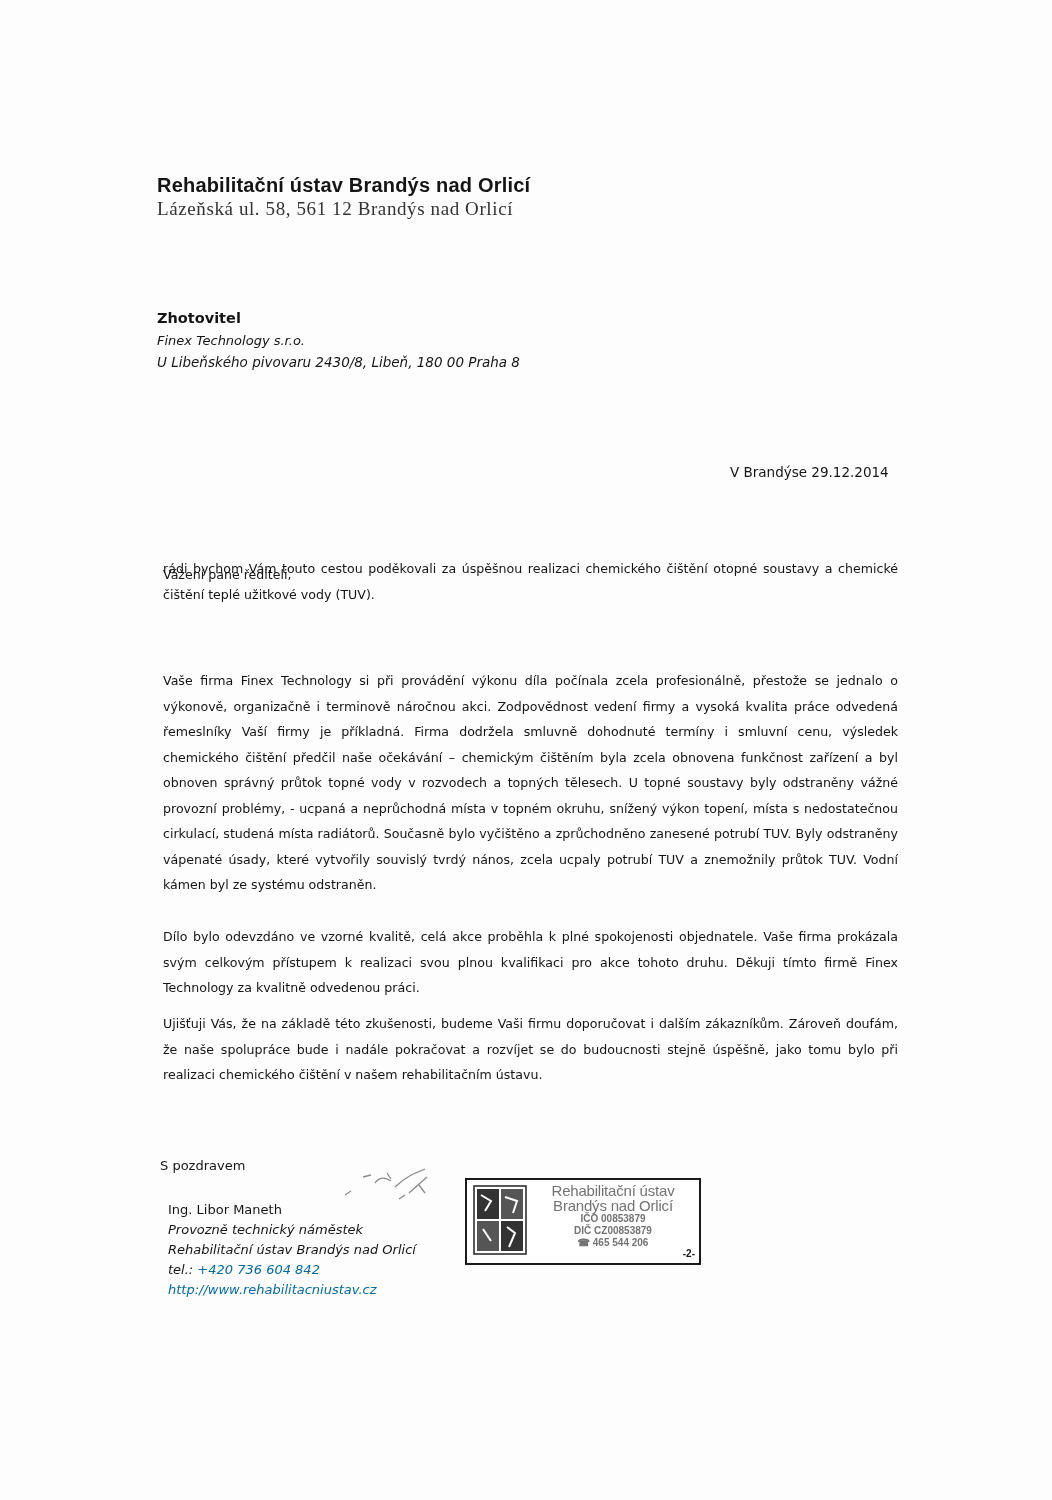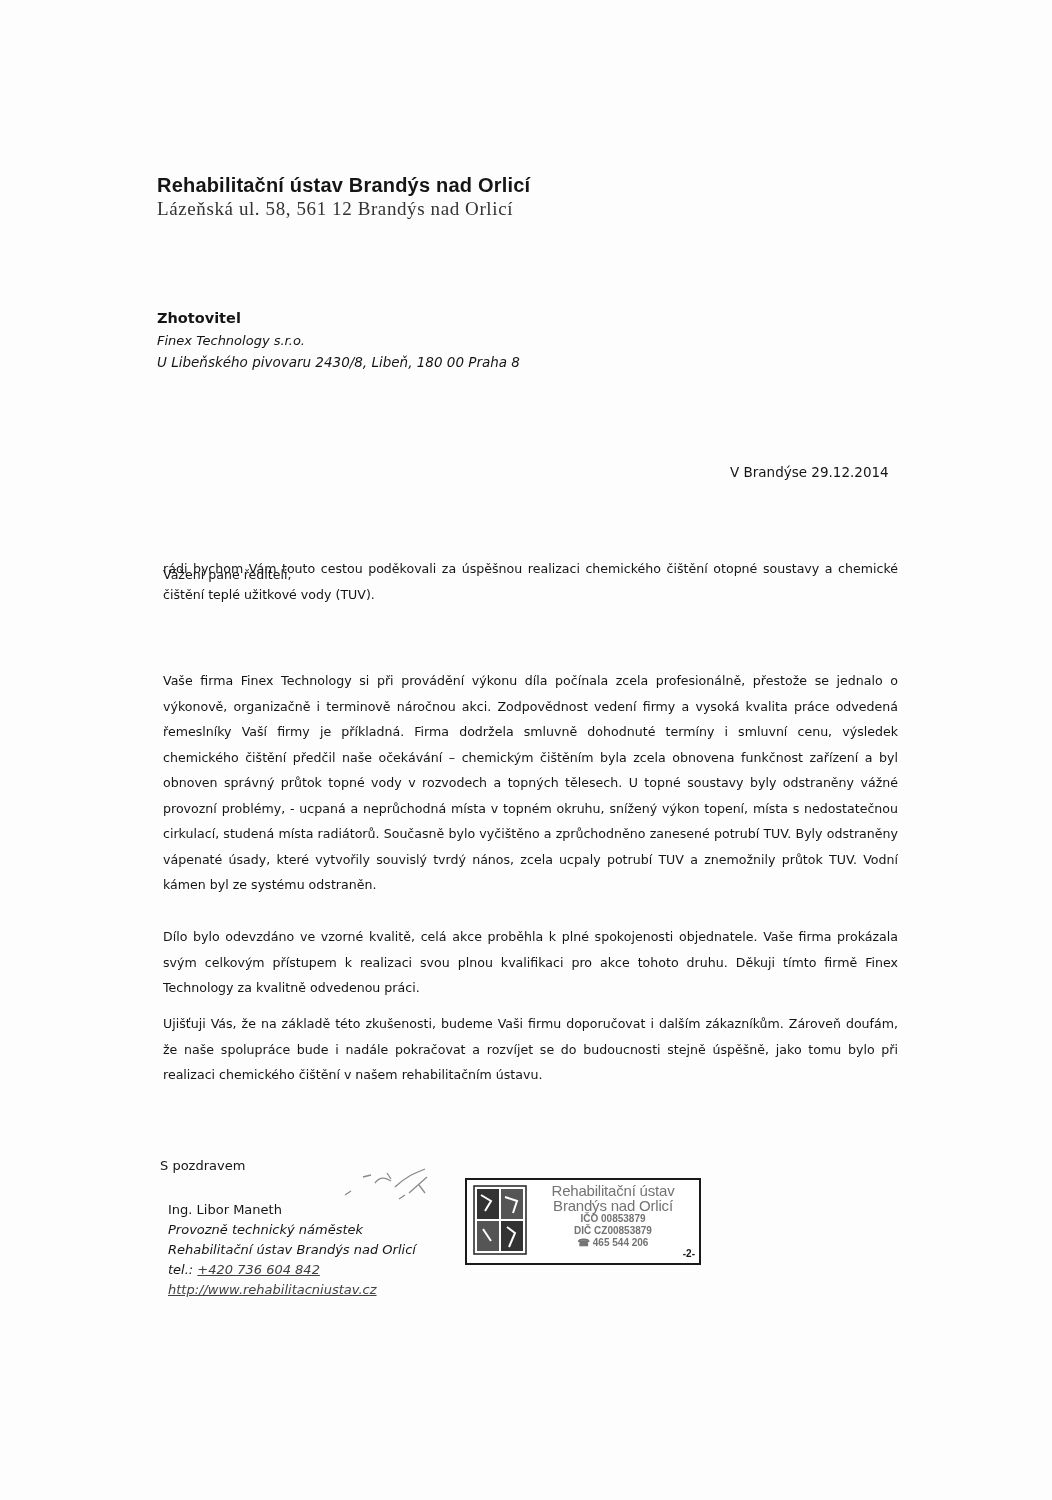--- a/index.html
+++ b/index.html
@@ -19,21 +19,21 @@
     .salutation { top: 562px; }
     .para1 { top: 556px; }
     .para2 { top: 668px; }
     .para3 { top: 924px; }
     .para4 { top: 1011px; }
     .body-block p { margin: 0; }
 
     .closing { position: absolute; left: 160px; top: 1158px; font-family: "DejaVu Sans", sans-serif; font-size: 13px; }
     .signature-block { position: absolute; left: 168px; top: 1200px; font-family: "DejaVu Sans", sans-serif; font-size: 13px; line-height: 20px; }
     .signature-block .italic { font-style: italic; }
-    .signature-block a { color: #404040; text-decoration: underline; }
+    .signature-block a { color: #0369a1; }
 
     .scribble { position: absolute; left: 335px; top: 1165px; width: 110px; height: 45px; }
 
     .stamp { position: absolute; left: 465px; top: 1178px; width: 232px; height: 83px; border: 2px solid #1a1a1a; background: #fff; }
     .stamp-emblem { position: absolute; left: 6px; top: 5px; width: 54px; height: 70px; }
     .stamp-text { position: absolute; left: 66px; top: 3px; width: 160px; text-align: center; font-family: "Liberation Sans", sans-serif; color: #737373; }
     .stamp-line1, .stamp-line2 { font-size: 15px; line-height: 15px; letter-spacing: -0.2px; }
     .stamp-line3, .stamp-line4, .stamp-line5 { font-size: 10px; line-height: 12px; font-weight: bold; }
     .stamp-page { position: absolute; right: 4px; bottom: 4px; font-family: "Liberation Sans", sans-serif; font-size: 10px; font-weight: bold; }
   </style>

